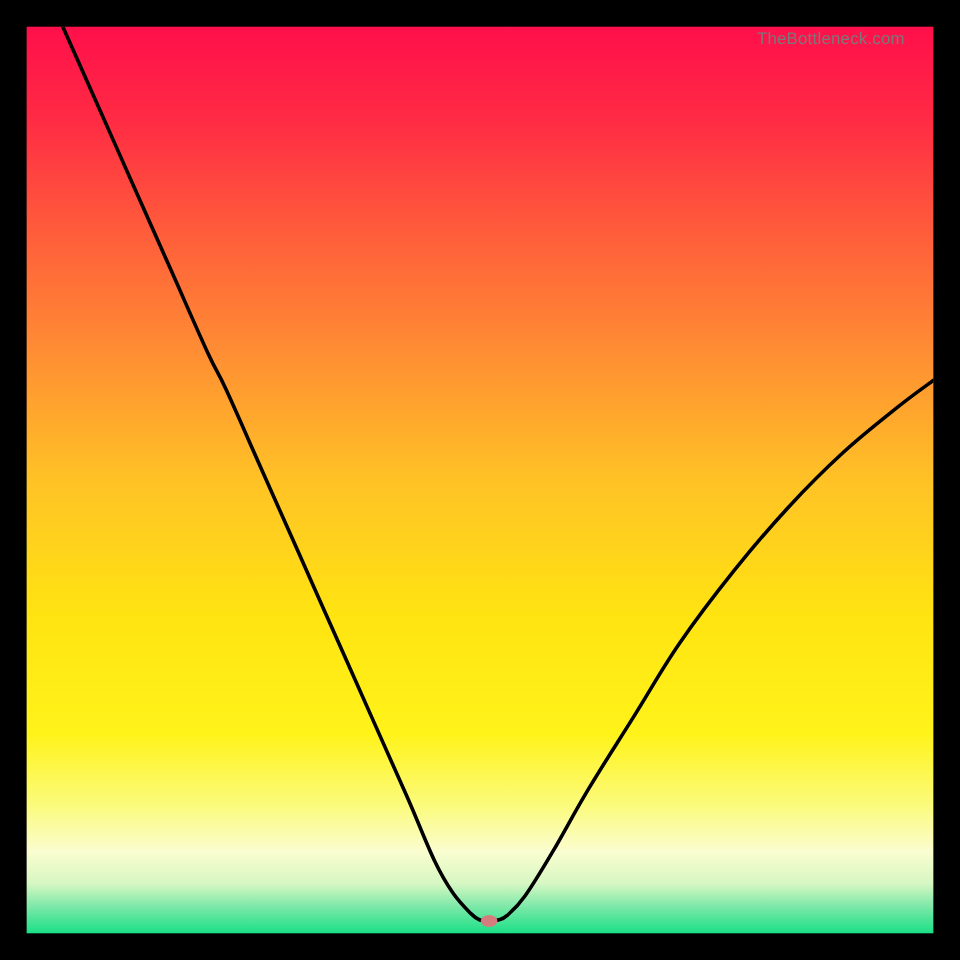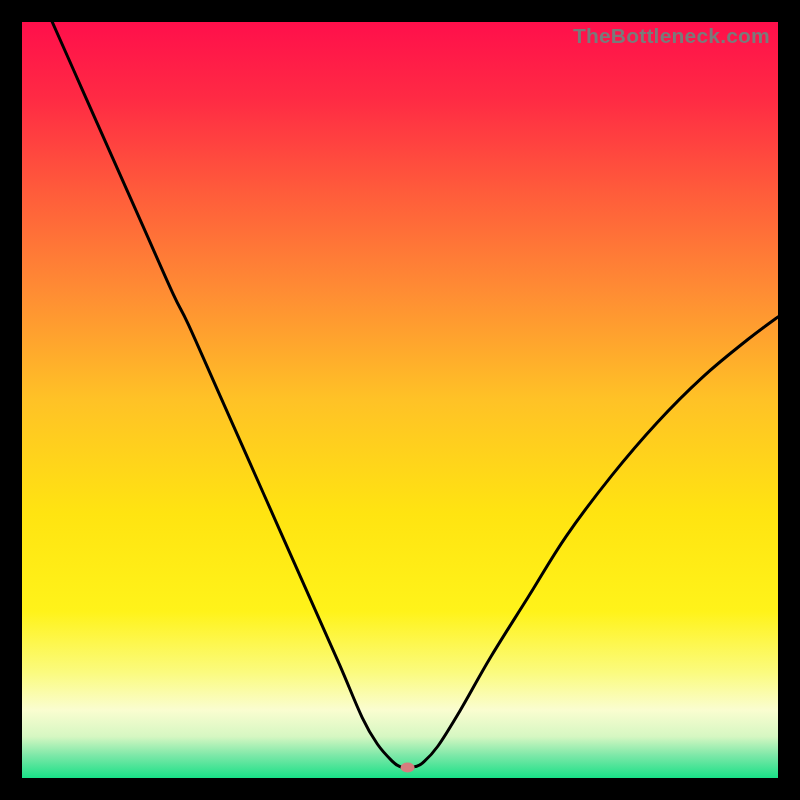--- a/index.html
+++ b/index.html
@@ -22,24 +22,24 @@
   .plot {
     position: absolute;
     left: 0;
     top: 0;
     width: 756px;
     height: 756px;
   }
   .watermark {
     position: absolute;
     top: 2px;
-    right: 8px;
+    right: 24px;
     color: #7a7a7a;
-    font-size: 21px;
-    font-weight: 700;
+    font-size: 14px;
+    font-weight: 400;
     letter-spacing: 0.2px;
   }
 </style>
 </head>
 <body>
 
 <div class="frame">
   <svg class="plot" viewBox="0 0 756 756" preserveAspectRatio="none">
     <defs>
       <linearGradient id="bg-grad" x1="0" y1="0" x2="0" y2="1">

